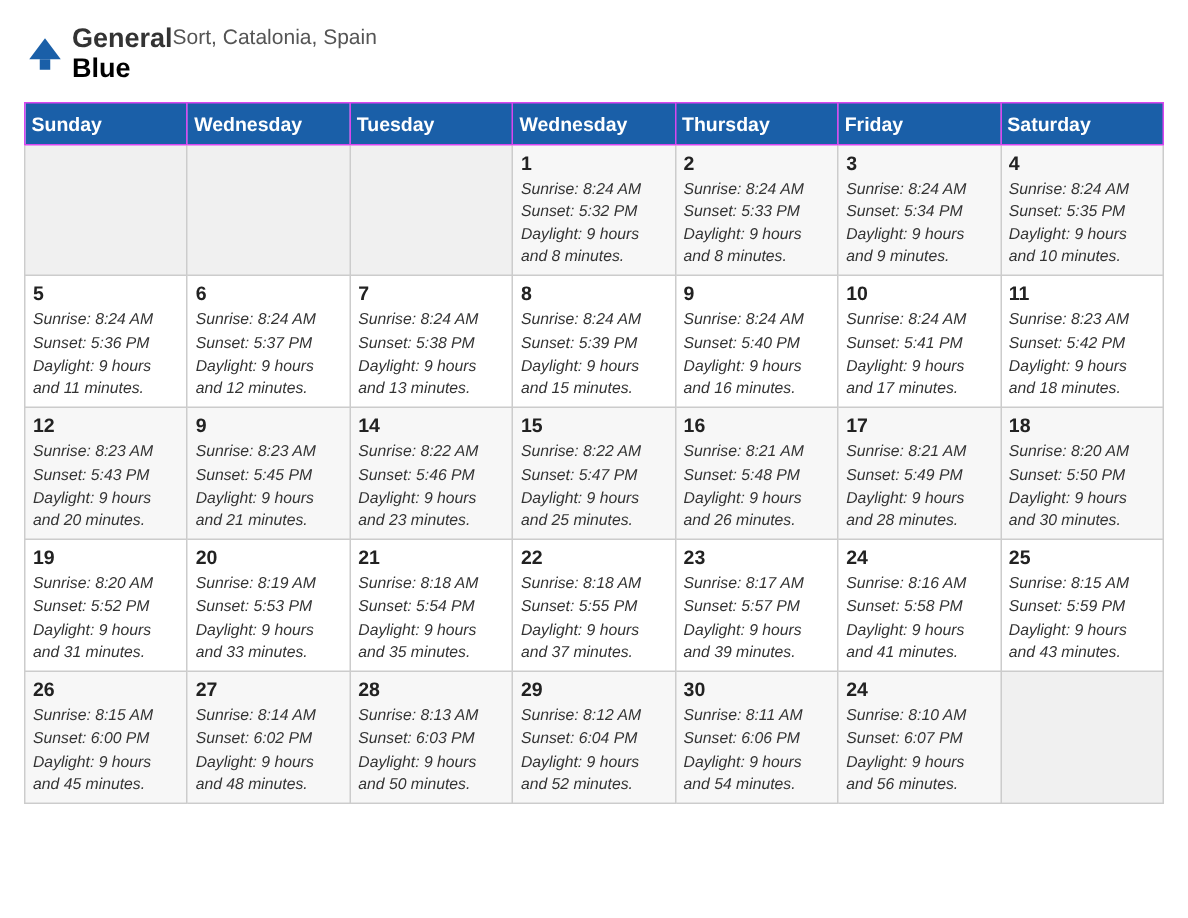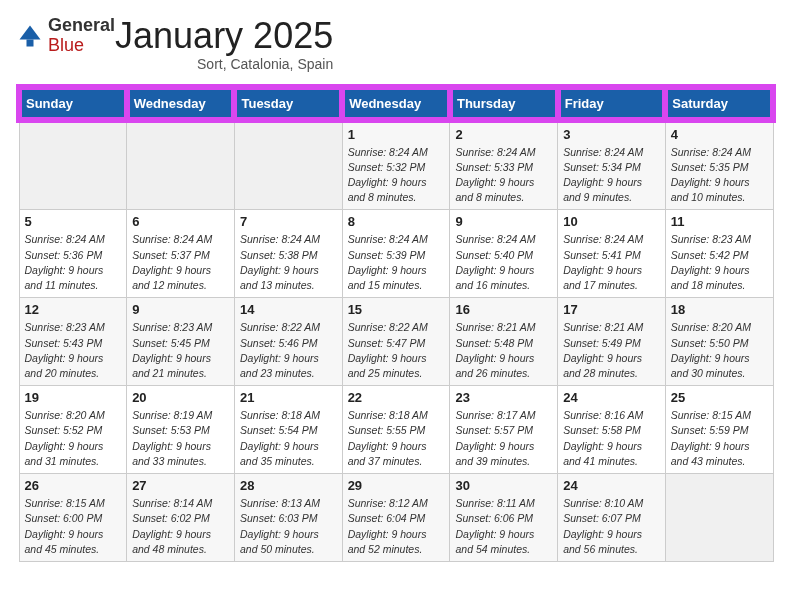--- a/index.html
+++ b/index.html
@@ -25,22 +25,22 @@
       flex-direction: column;
       line-height: 1.1;
     }
     .logo-general {
       font-size: 18px;
       font-weight: bold;
       color: #333;
     }
     .logo-blue {
       font-size: 18px;
-      font-weight: normal;
-      color: #b91c1c;
+      font-weight: bold;
+      color: #000000;
     }
     .logo-icon {
       width: 28px;
       height: 28px;
     }
     .title-block {
       text-align: right;
     }
     .month-title {
       font-size: 36px;
@@ -57,21 +57,21 @@
       border-collapse: collapse;
       font-size: 11px;
     }
     thead tr th {
       background-color: #1a5fa8;
       color: #fff;
       padding: 6px 4px;
       text-align: left;
       font-size: 13px;
       font-weight: 600;
-      border: 6px solid #d946ef;
+      border: 1px solid #d946ef;
     }
     tbody tr td {
       border: 1px solid #ccc;
       vertical-align: top;
       padding: 4px 5px;
       width: 108px;
       min-height: 80px;
       background: #fff;
     }
     tbody tr:nth-child(odd) td {
@@ -104,21 +104,20 @@
     <svg class="logo-icon" viewBox="0 0 32 32">
       <polygon points="16,4 28,20 4,20" fill="#1a5fa8"></polygon>
       <rect x="12" y="20" width="8" height="8" fill="#1a5fa8"></rect>
     </svg>
     <div class="logo-text">
       <span class="logo-general">General</span>
       <span class="logo-blue">Blue</span>
     </div>
   </div>
   <div class="title-block">
-    <div class="month-title">January 2025</div>
     <div class="location">Sort, Catalonia, Spain</div>
   </div>
 </div>
 
 <table>
   <thead>
     <tr>
     <th>Sunday</th>
         <th>Wednesday</th>
         <th>Tuesday</th>

